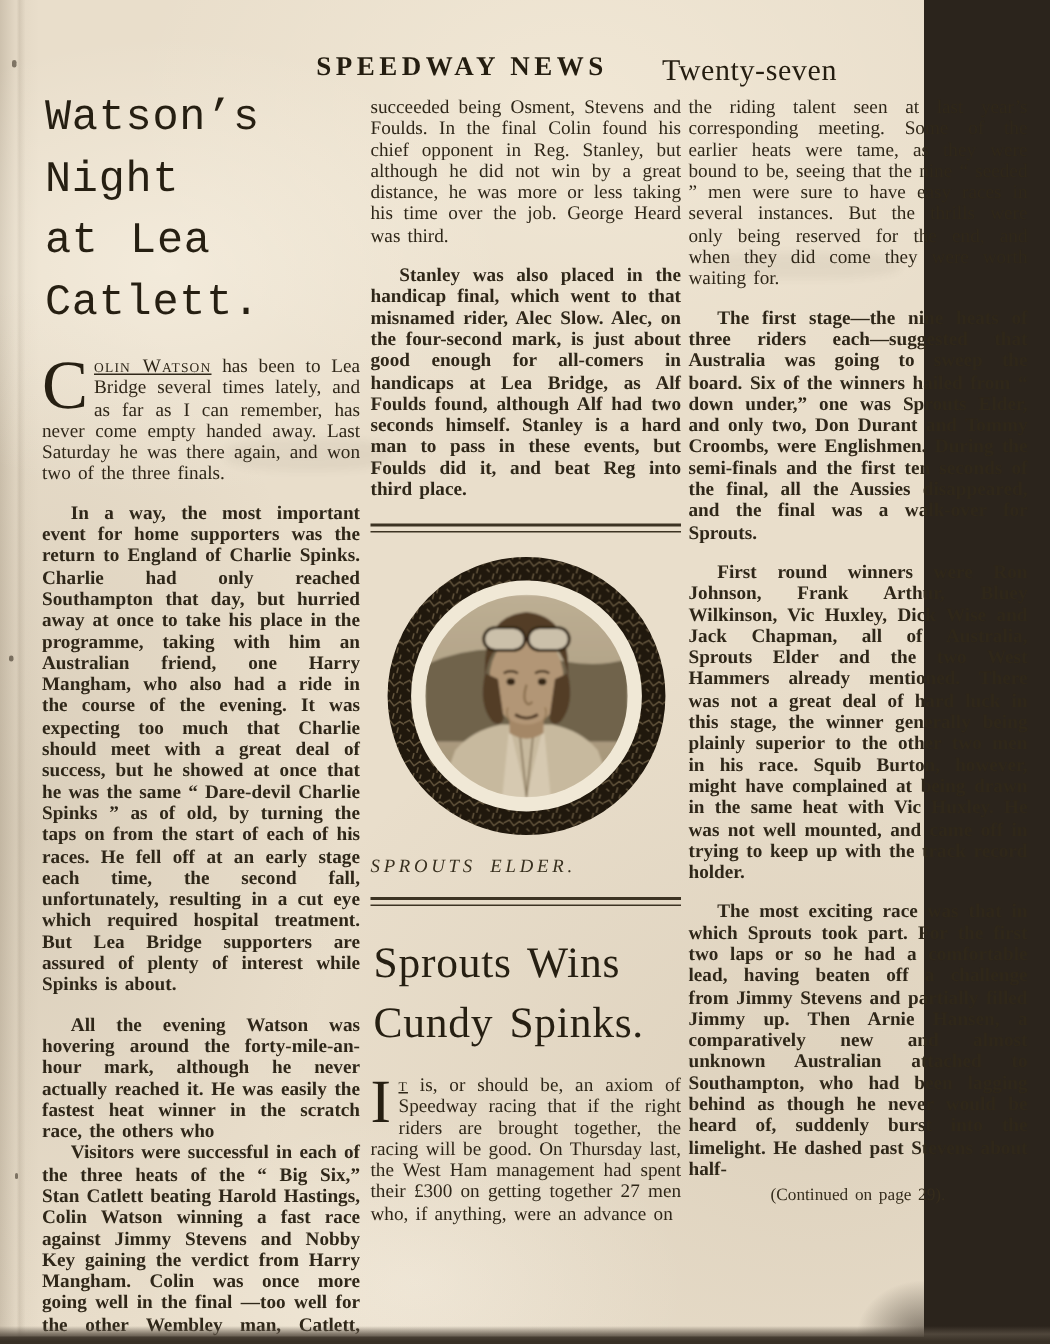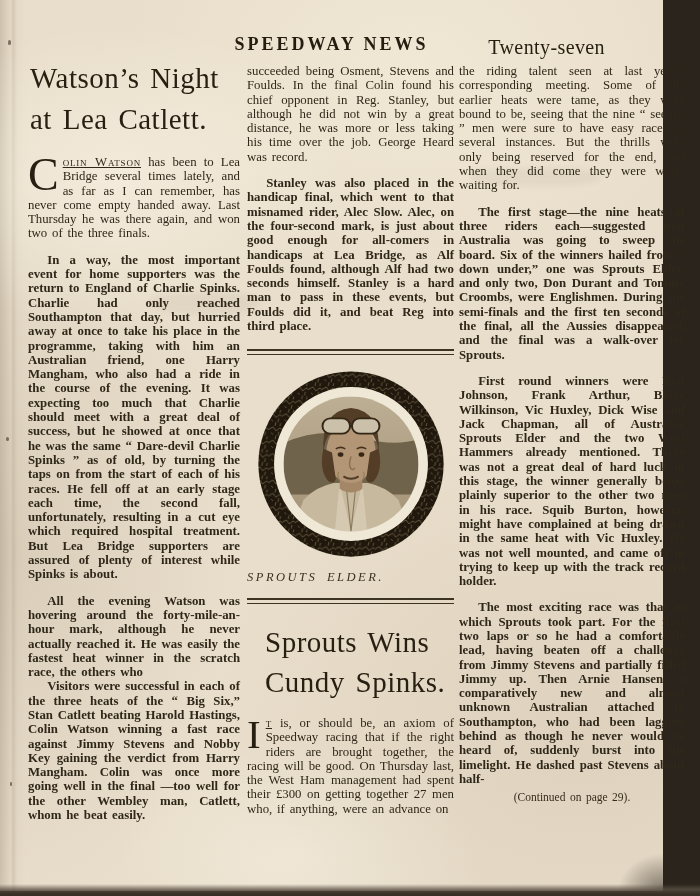--- a/index.html
+++ b/index.html
@@ -15,21 +15,20 @@
     background-color:#e9decb;
     background-image:
       radial-gradient(ellipse 320px 220px at 18% 20%, rgba(255,250,238,.45), transparent 70%),
       radial-gradient(ellipse 420px 300px at 62% 8%, rgba(255,248,232,.35), transparent 70%),
       radial-gradient(ellipse 520px 420px at 88% 82%, rgba(125,105,72,.10), transparent 72%),
       radial-gradient(ellipse 300px 520px at 3% 62%, rgba(110,95,70,.12), transparent 70%),
       radial-gradient(ellipse 260px 160px at 45% 96%, rgba(255,250,240,.35), transparent 70%),
       linear-gradient(90deg, rgba(95,80,58,.20) 0px, rgba(95,80,58,.05) 10px, rgba(95,80,58,0) 26px),
       linear-gradient(90deg, transparent 11px, rgba(80,65,45,.10) 13px, transparent 17px);
     color:#2d2518;
-    padding-left:47px;
   }
   .bottom-edge{
     position:absolute;left:0;bottom:-5px;width:700px;height:12px;
     background:linear-gradient(180deg, rgba(60,50,40,0), rgba(92,82,70,.75) 45%, #383026 85%);
   }
   .corner-curl{
     position:absolute;right:0;bottom:0;width:46px;height:40px;
     background:radial-gradient(ellipse 60px 50px at 100% 100%, rgba(40,32,24,.55), rgba(40,32,24,.15) 55%, transparent 75%);
   }
   .edge-mark{position:absolute;background:rgba(45,36,24,.55);border-radius:2px;}
@@ -46,21 +45,21 @@
 
   .col{position:absolute;text-align:justify;font-size:12.8px;line-height:14.3px;word-spacing:1.6px;color:#2f2719;}
   .col-left{left:28px;top:58px;width:212px;}
   .col-mid{left:247px;top:64px;width:207px;}
   .col-right{left:459px;top:64px;width:226px;}
 
   .headline{
     font-size:29px;line-height:41px;letter-spacing:.5px;font-weight:400;
     color:#261f12;text-align:left;word-spacing:3px;margin:0 0 15px 2px;
   }
-  .headline span{display:block;}
+  .headline span{display:block;font-family:Liberation Mono, monospace;}
 
   p.body-par{margin:0 0 12px 0;}
   p.indent{text-indent:1.5em;font-weight:bold;}
   p.no-bottom{margin-bottom:0;}
 
   .dropcap{
     float:left;font-size:46px;line-height:36px;padding:2px 4px 0 0;
     color:#261f12;
   }
   .dropcap.narrow{font-size:41px;line-height:33px;padding-right:5px;}
@@ -74,47 +73,47 @@
 
   .photo-wrap{text-align:center;margin:2px 0 0 0;}
   .photo-caption{
     font-style:italic;font-size:12.5px;letter-spacing:2.5px;
     text-align:left;margin-top:7px;color:#38301f;word-spacing:4px;
   }
   .headline2{
     font-size:29px;line-height:40px;letter-spacing:.5px;font-weight:400;
     color:#261f12;text-align:left;word-spacing:3px;margin:2px 0 14px 2px;
   }
-  .headline2 span{display:block;margin-left:16px;}
+  .headline2 span{display:block;}
   .continuation{
     text-align:center;font-size:11.5px;margin-top:-8px;
     color:#352c1c;
   }
 </style>
 </head>
 <body>
 
 <div class="page">
 
   <div class="masthead">SPEEDWAY  NEWS</div>
   <div class="pagenum">Twenty-seven</div>
 
   <div class="col col-left">
     <h1 class="headline">
       <span>Watson’s Night</span>
       <span>at Lea Catlett.</span>
     </h1>
-    <p class="body-par"><span class="dropcap">C</span><span class="sc">olin Watson</span><span> has been to Lea Bridge several times lately, and as far as I can remember, has never come empty handed away.  Last Thursday he was there again, and won two of the three finals.</span></p>
+    <p class="body-par"><span class="dropcap">C</span><span class="sc">olin Watson</span><span> has been to Lea Bridge several times lately, and as far as I can remember, has never come empty handed away.  Last Saturday he was there again, and won two of the three finals.</span></p>
     <p class="body-par indent">In a way, the most important event for home supporters was the return to England of Charlie Spinks.  Charlie had only reached Southampton that day, but hurried away at once to take his place in the programme, taking with him an Australian friend, one Harry Mangham, who also had a ride in the course of the evening.  It was expecting too much that Charlie should meet with a great deal of success, but he showed at once that he was the same “ Dare-devil Charlie Spinks ” as of old, by turning the taps on from the start of each of his races.  He fell off at an early stage each time, the second fall, unfortunately, resulting in a cut eye which required hospital treatment.  But Lea Bridge supporters are assured of plenty of interest while Spinks is about.</p>
     <p class="body-par indent no-bottom">All the evening Watson was hovering around the forty-mile-an-hour mark, although he never actually reached it.  He was easily the fastest heat winner in the scratch race, the others who</p>
     <p class="body-par indent">Visitors were successful in each of the three heats of the “ Big Six,” Stan Catlett beating Harold Hastings, Colin Watson winning a fast race against Jimmy Stevens and Nobby Key gaining the verdict from Harry Mangham.  Colin was once more going well in the final —too well for the other Wembley man, Catlett, whom he beat easily.</p>
   </div>
 
   <div class="col col-mid">
-    <p class="body-par">succeeded being Osment, Stevens and Foulds.  In the final Colin found his chief opponent in Reg. Stanley, but although he did not win by a great distance, he was more or less taking his time over the job.  George Heard was record.</p>
+    <p class="body-par">succeeded being Osment, Stevens and Foulds.  In the final Colin found his chief opponent in Reg. Stanley, but although he did not win by a great distance, he was more or less taking his time over the job.  George Heard was third.</p>
     <p class="body-par indent">Stanley was also placed in the handicap final, which went to that misnamed rider, Alec Slow.  Alec, on the four-second mark, is just about good enough for all-comers in handicaps at Lea Bridge, as Alf Foulds found, although Alf had two seconds himself.  Stanley is a hard man to pass in these events, but Foulds did it, and beat Reg into third place.</p>
 
     <div class="double-rule"></div>
 
     <div class="photo-wrap">
       <svg width="190" height="190" viewBox="0 0 200 200">
         <defs>
           <pattern id="crackle" width="14" height="14" patternUnits="userSpaceOnUse">
             <rect width="14" height="14" fill="#20180d"></rect>
             <path d="M0 7 L4 5 L7 9 L11 6 L14 8 M7 0 L6 4 M9 14 L10 10 M2 11 L4 13 M12 1 L11 4" stroke="#7d6c4e" stroke-width="1" fill="none" opacity=".75"></path>

